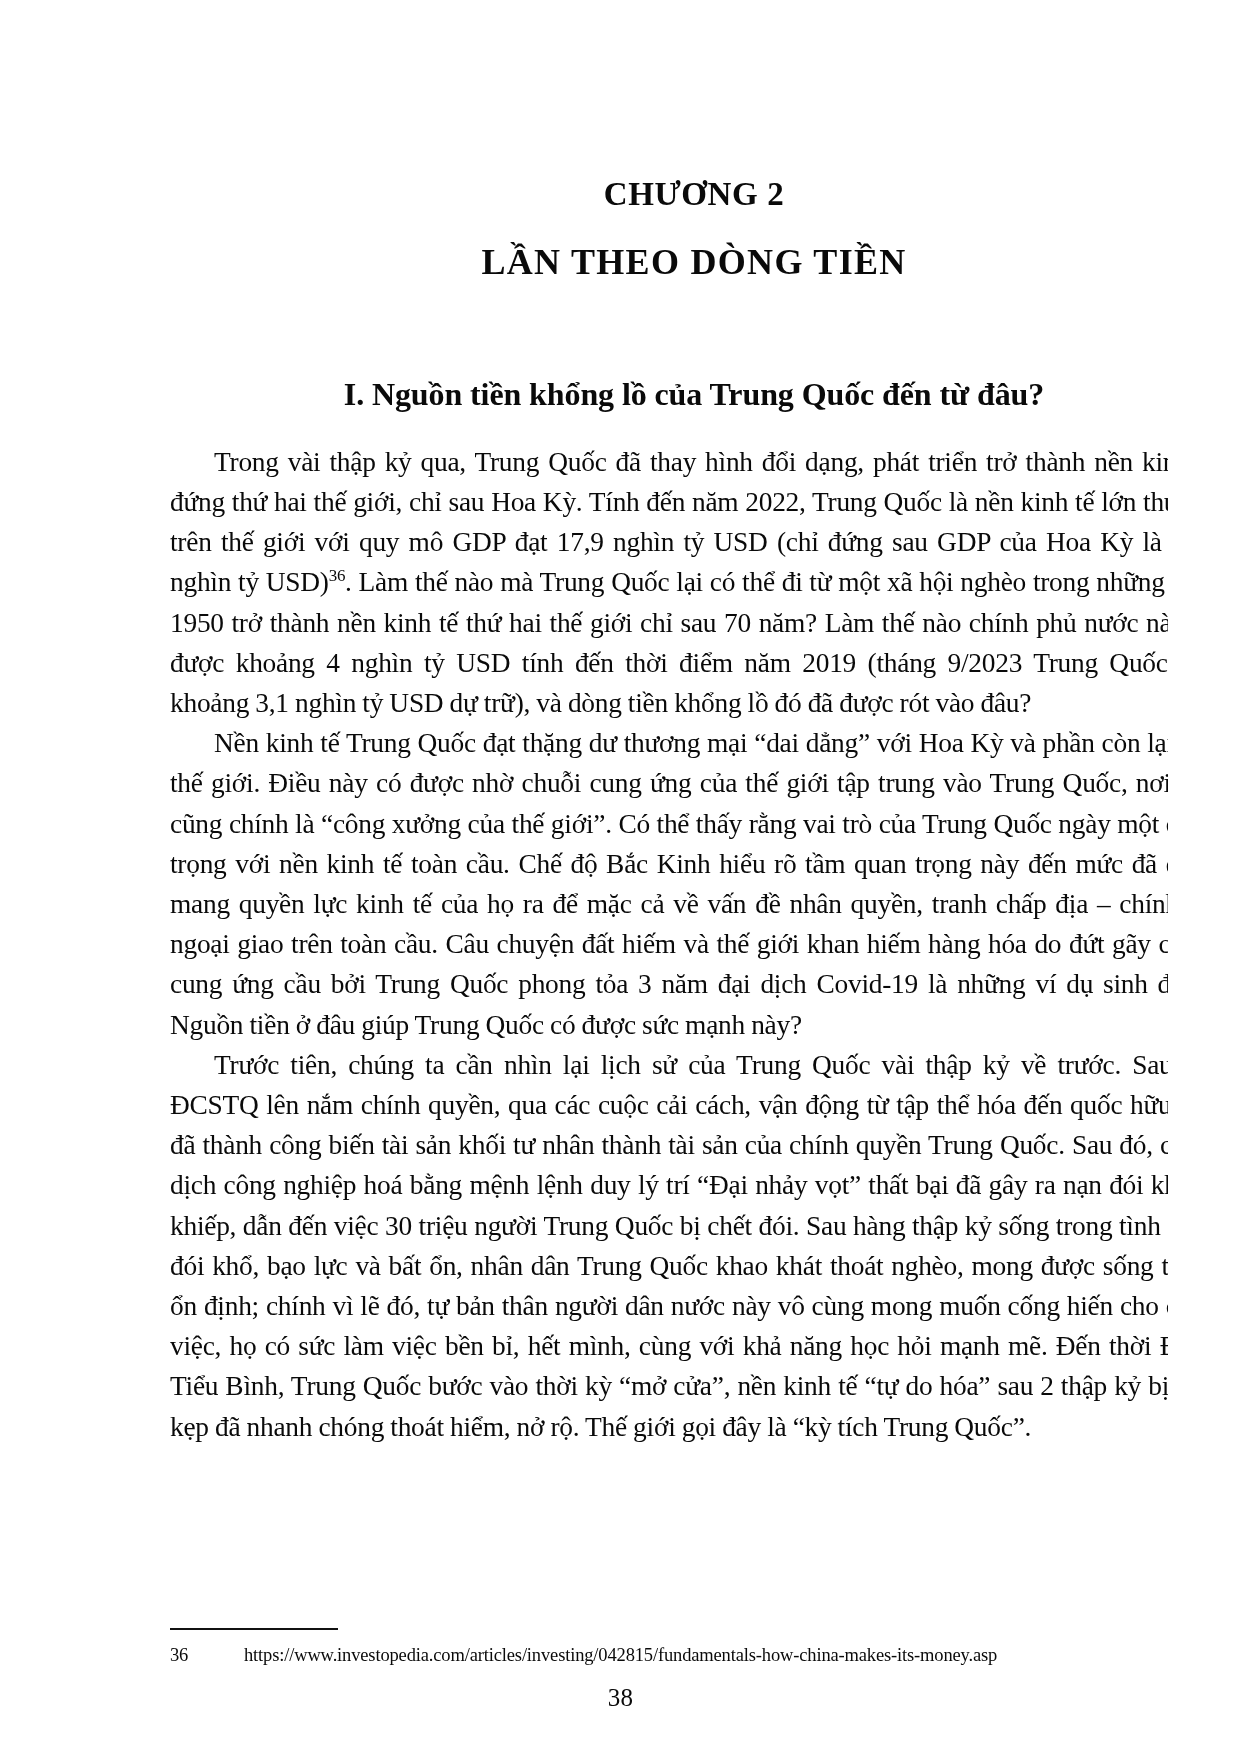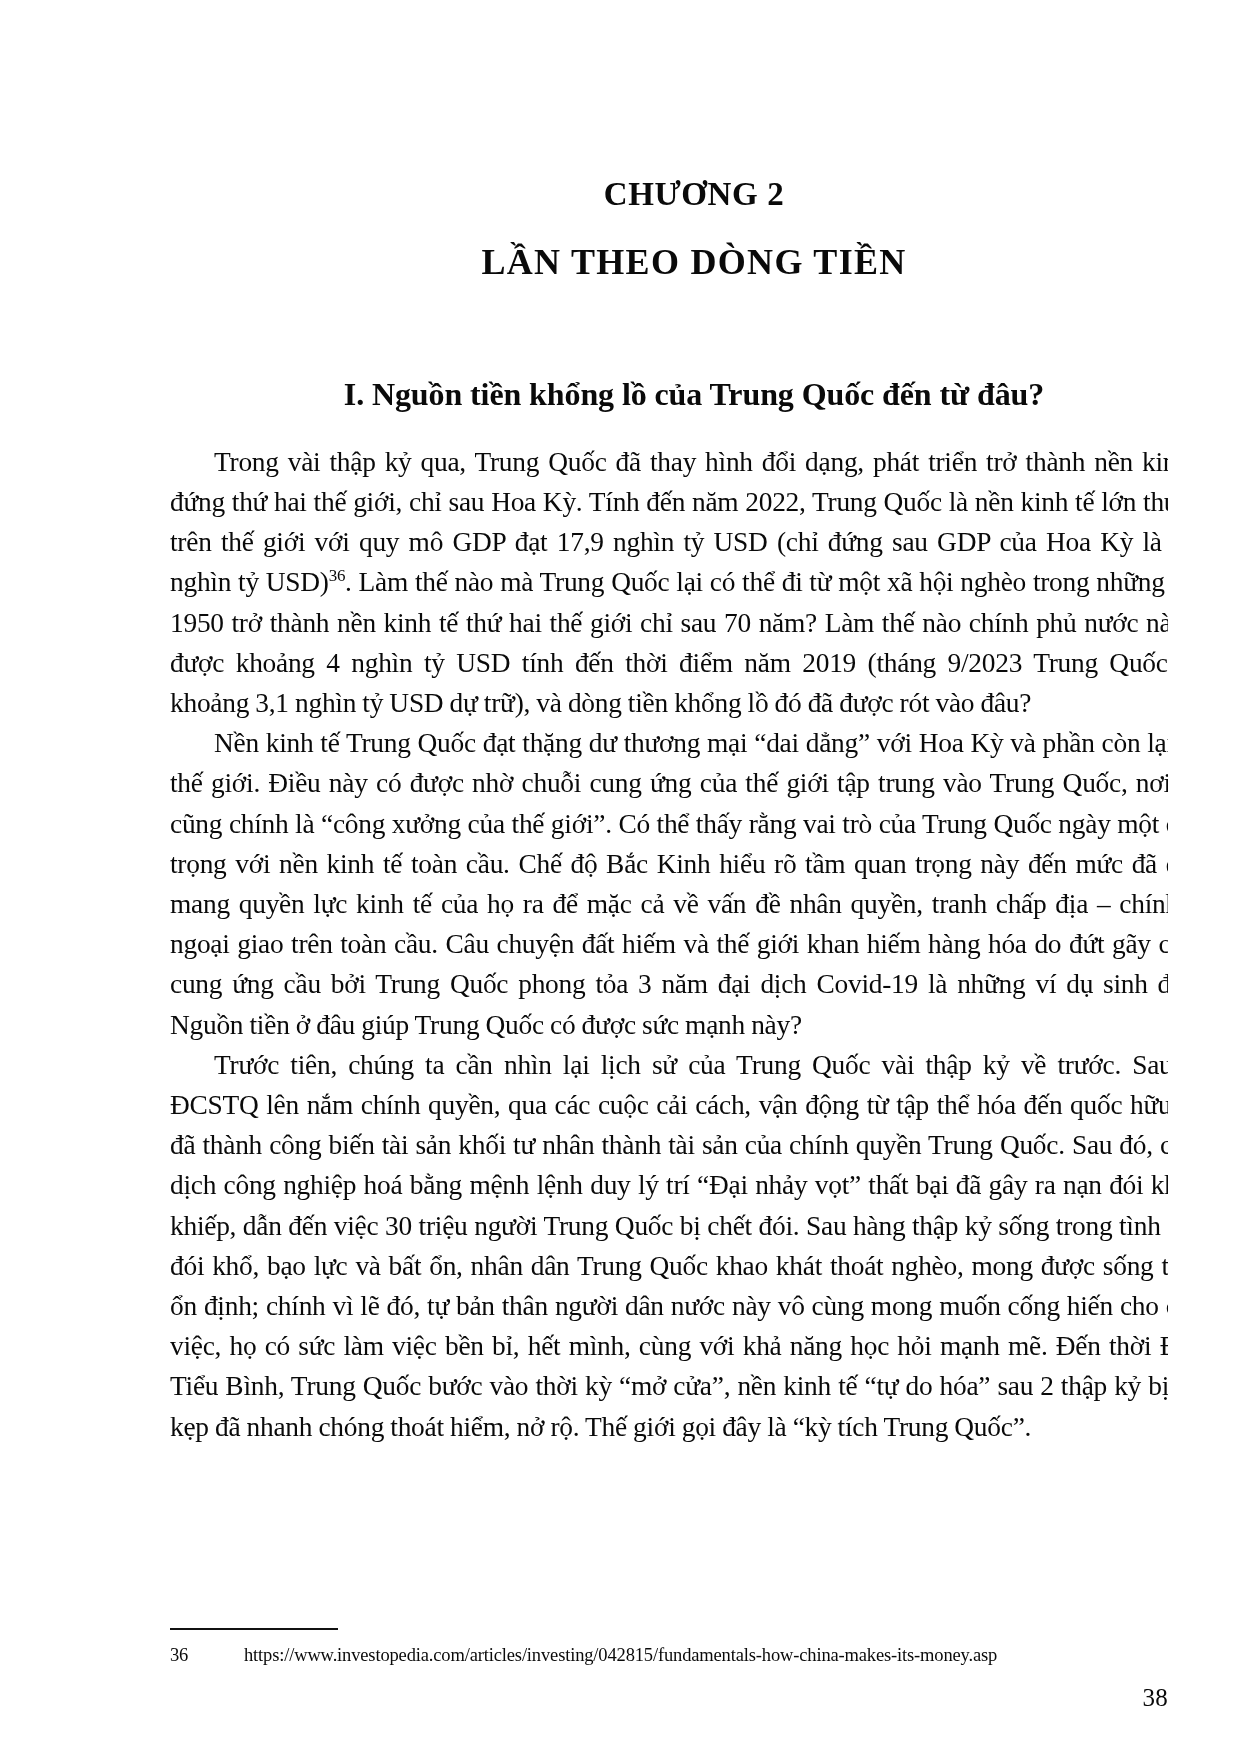--- a/index.html
+++ b/index.html
@@ -120,21 +120,21 @@
     flex: 1 1 auto;
     word-break: break-word;
   }
 
   
   .page-number {
     position: absolute;
     left: 0;
     right: 0;
     top: 1684px;
-    text-align: right;
+    text-align: center;
     font-size: 25px;
     letter-spacing: 0.2px;
   }
 </style>
 </head>
 <body>
 
 <div class="page">
 
   <div class="content">

